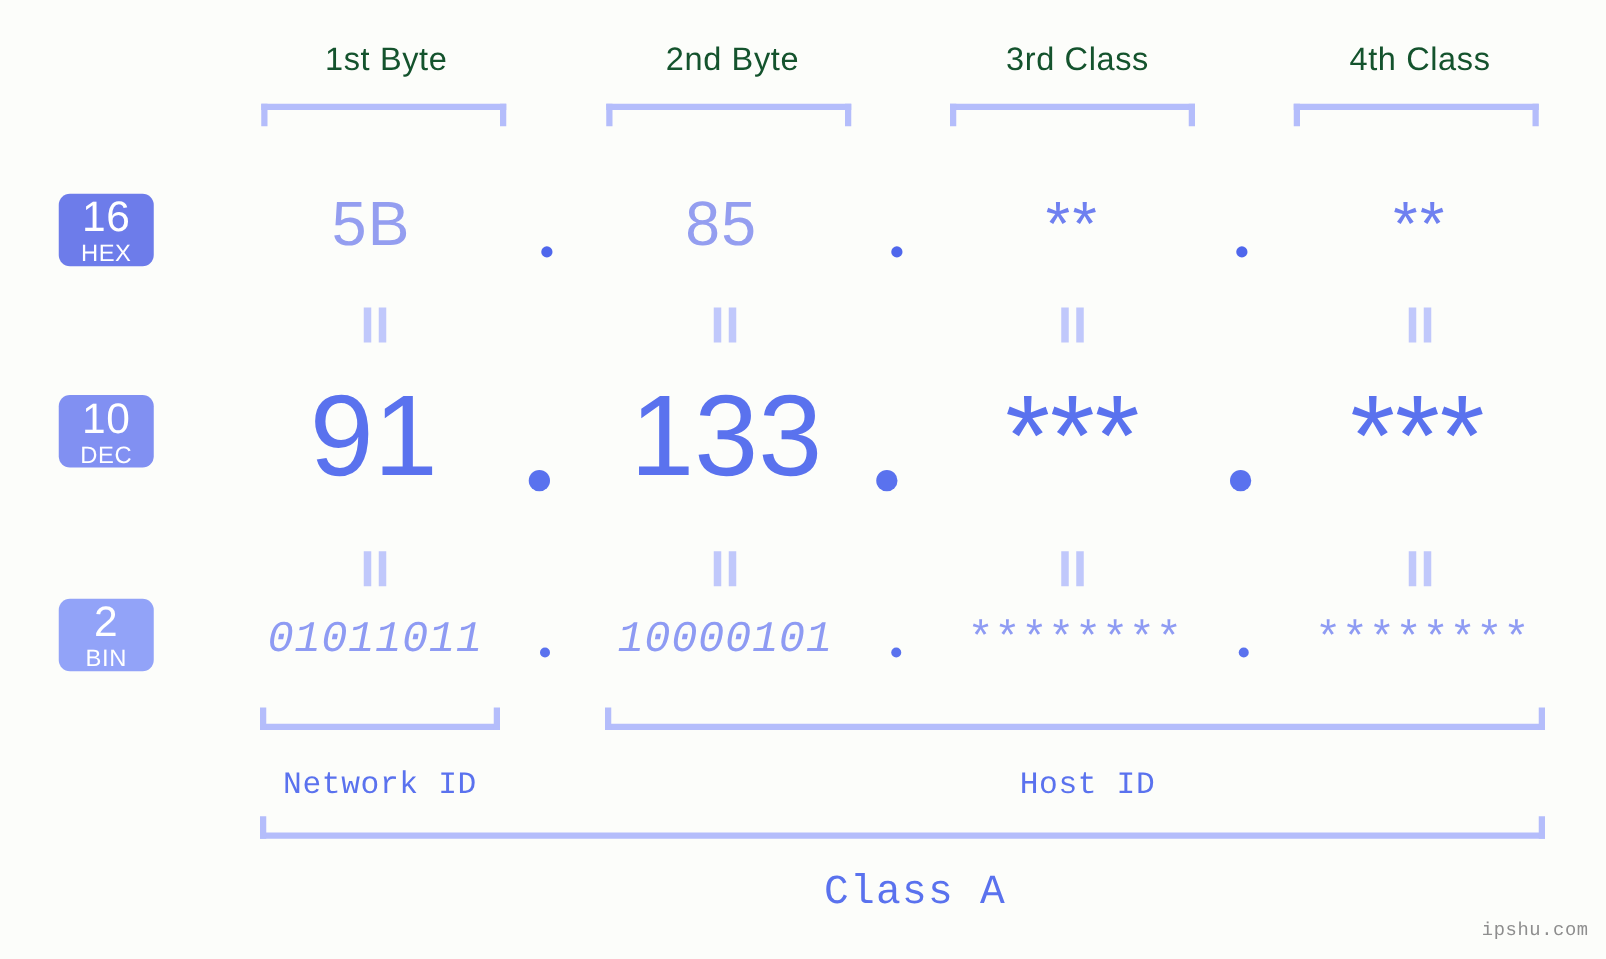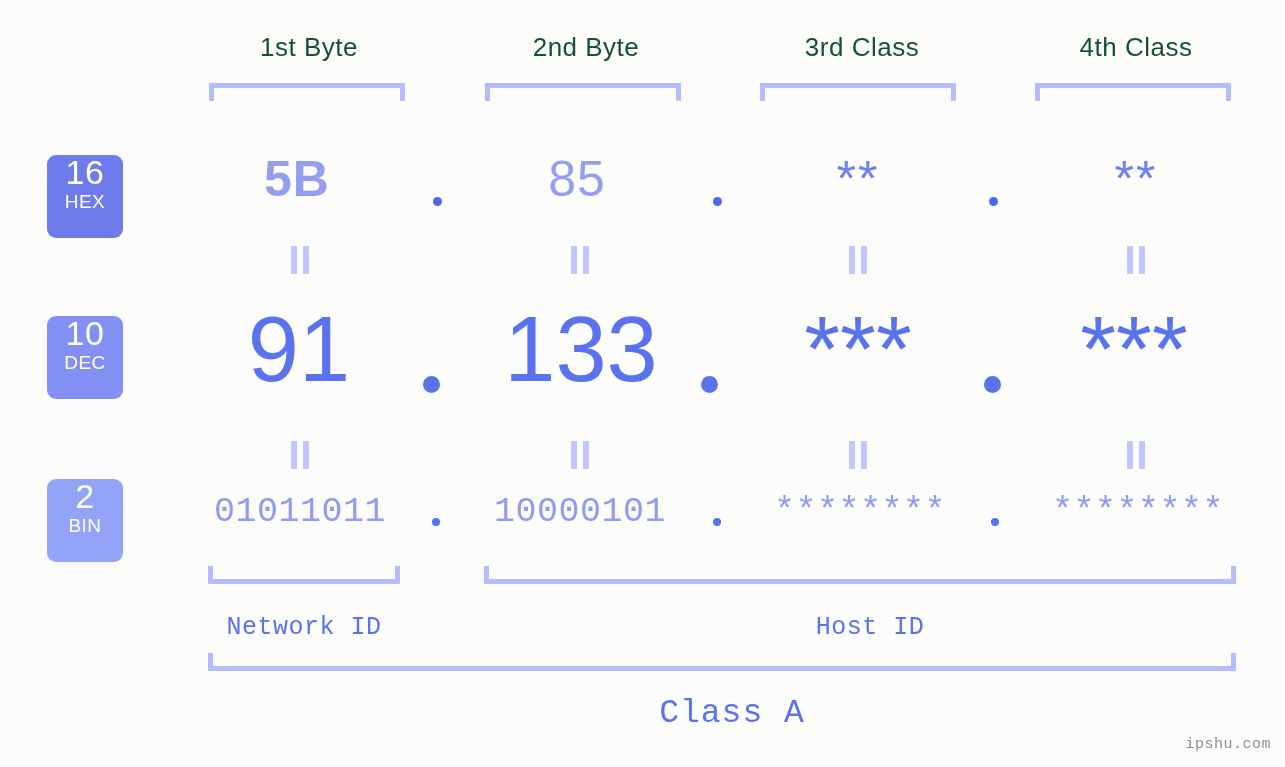--- a/index.html
+++ b/index.html
@@ -49,27 +49,27 @@
     border-left: 5px solid #b4bdfb;
     border-right: 5px solid #b4bdfb;
     box-sizing: border-box;
   }
 
   
   .badge {
     position: absolute;
     left: 47px;
     width: 76px;
-    height: 83px;
+    height: 58px;
     border-radius: 9px;
     color: #ffffff;
     display: flex;
     flex-direction: column;
     align-items: center;
-    justify-content: flex-start;
+    justify-content: flex-end;
     line-height: 1;
   }
   .badge .num {
     font-size: 34px;
     font-weight: 400;
     letter-spacing: 0.5px;
   }
   .badge .nm {
     font-size: 19px;
     font-weight: 400;
@@ -146,20 +146,21 @@
   }
 
   
   .bin-val {
     top: 492px;
     width: 260px;
     font-family: "Liberation Mono", monospace;
     font-size: 35px;
     color: #8e9bf3;
     letter-spacing: 0.5px;
+    font-style: italic;
   }
   .bin-star {
     top: 492px;
     width: 260px;
     font-family: "Liberation Mono", monospace;
     font-size: 35px;
     color: #8e9bf3;
     letter-spacing: 0.5px;
   }
   .bin-dot {
@@ -247,21 +248,21 @@
   </div>
   <div class="badge" id="badge-dec">
     <span class="num">10</span>
     <span class="nm">DEC</span>
   </div>
   <div class="badge" id="badge-bin">
     <span class="num">2</span>
     <span class="nm">BIN</span>
   </div>
 
-  <div class="cell hex-val" style="left:177px;font-weight:bold;">5B</div>
+  <div class="cell hex-val" style="left:177px;">5B</div>
   <div class="hex-dot" style="left:428px;">
       <i></i>
     </div>
   <div class="cell hex-val" style="left:457px;">85</div>
   <div class="hex-dot" style="left:708px;">
       <i></i>
     </div>
   <div class="cell hex-star" style="left:738px;">**</div>
   <div class="hex-dot" style="left:984px;">
       <i></i>

